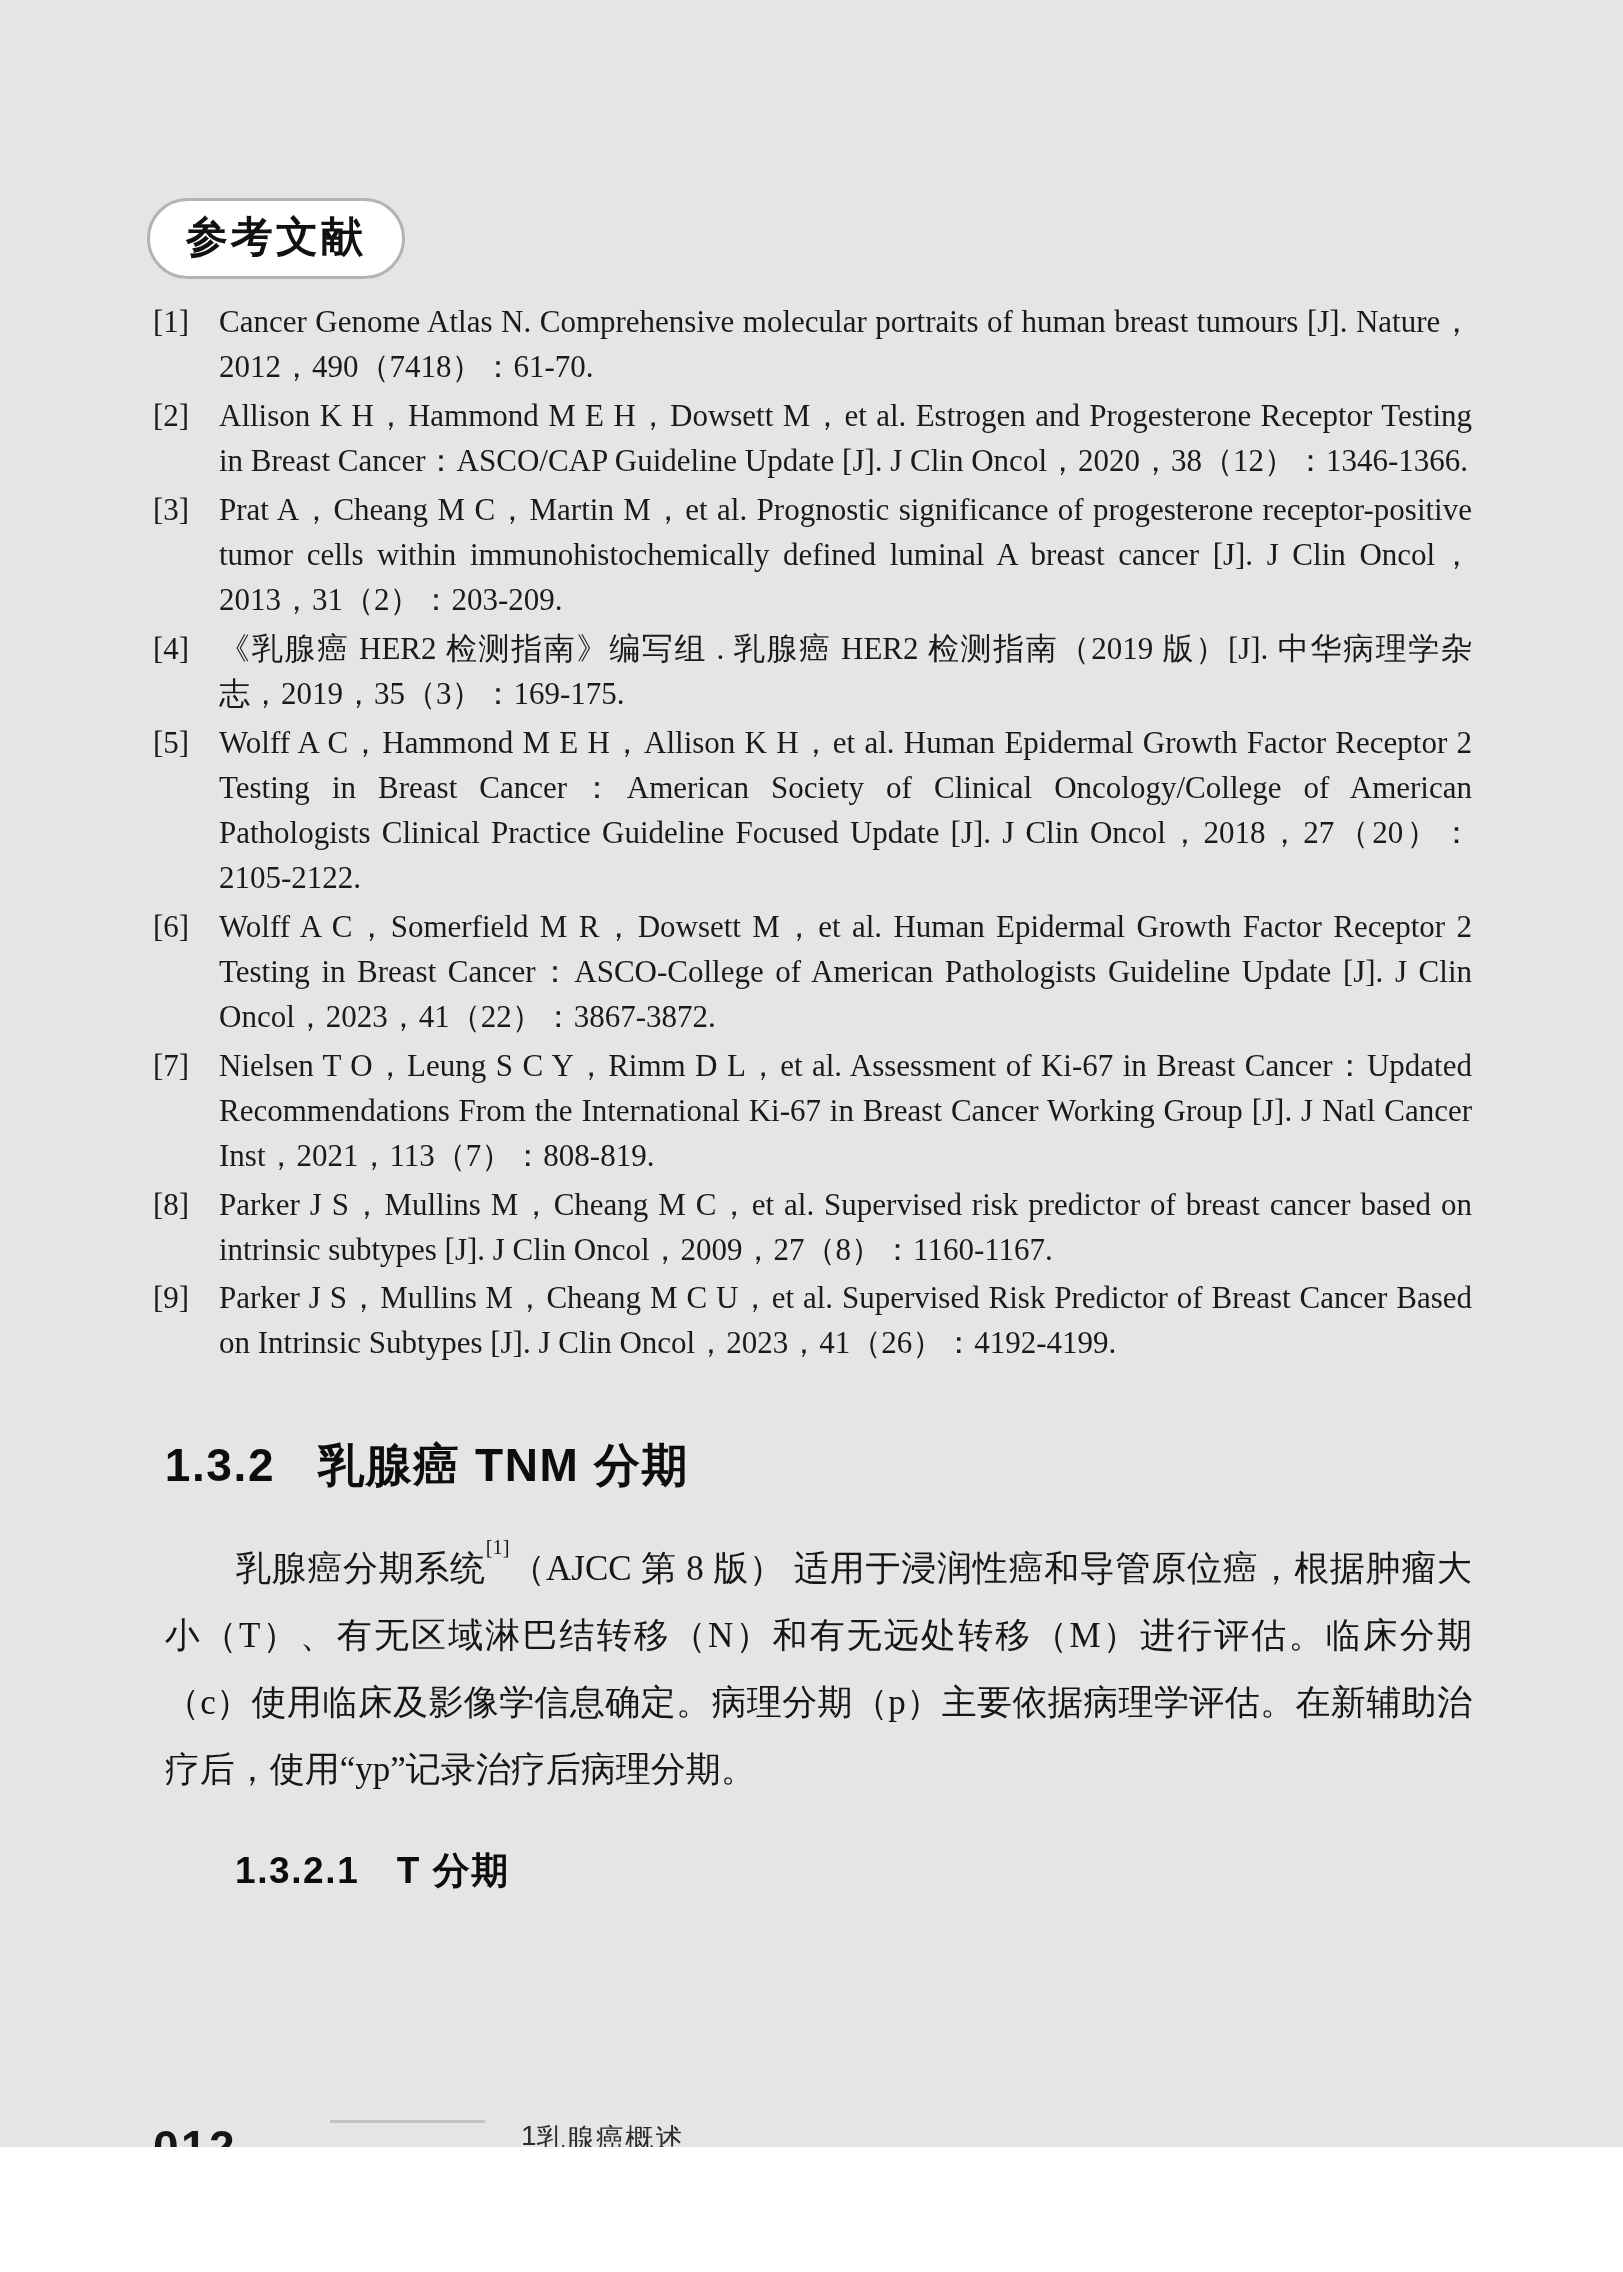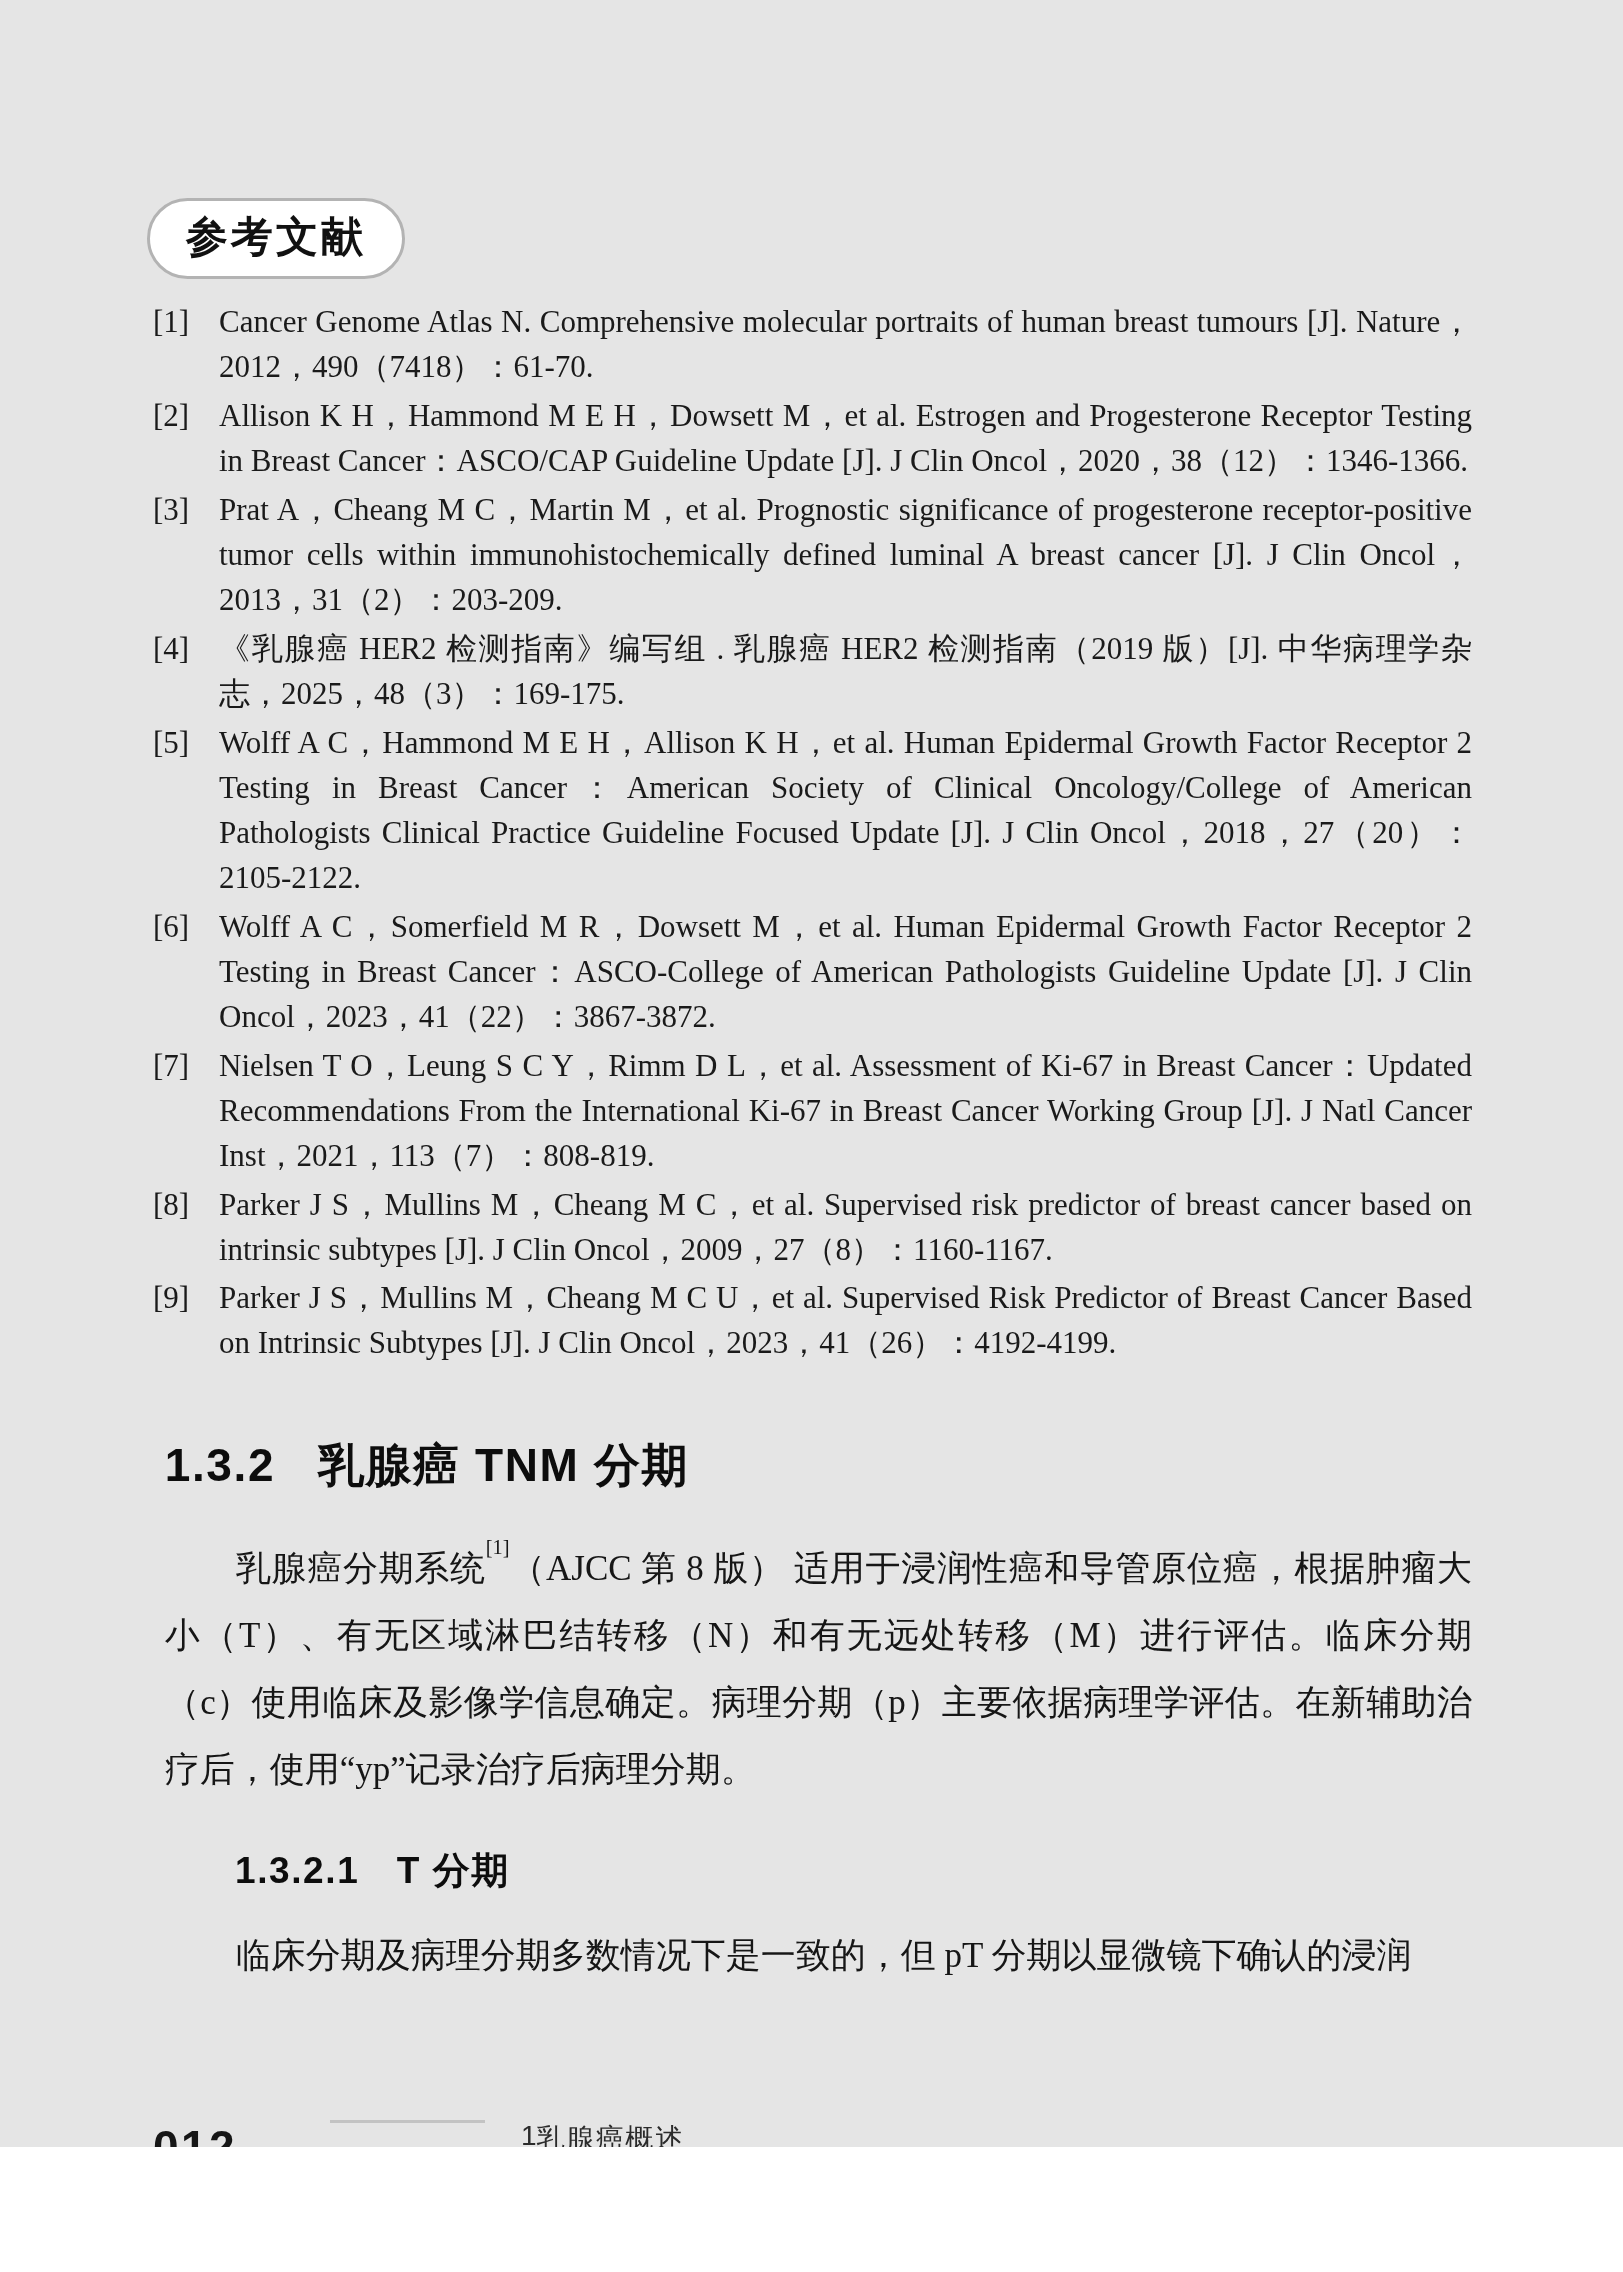--- a/index.html
+++ b/index.html
@@ -160,21 +160,21 @@
       <li class="ref">
         <span class="ref-num">[2]</span>
         <span class="ref-text">Allison K H，Hammond M E H，Dowsett M，et al. Estrogen and Progesterone Receptor Testing in Breast Cancer：ASCO/CAP Guideline Update [J]. J Clin Oncol，2020，38（12）：1346-1366.</span>
       </li>
       <li class="ref">
         <span class="ref-num">[3]</span>
         <span class="ref-text">Prat A，Cheang M C，Martin M，et al. Prognostic significance of progesterone receptor-positive tumor cells within immunohistochemically defined luminal A breast cancer [J]. J Clin Oncol，2013，31（2）：203-209.</span>
       </li>
       <li class="ref">
         <span class="ref-num">[4]</span>
-        <span class="ref-text">《乳腺癌 HER2 检测指南》编写组 . 乳腺癌 HER2 检测指南（2019 版）[J]. 中华病理学杂志，2025，48（3）：169-175.</span>
+        <span class="ref-text">《乳腺癌 HER2 检测指南》编写组 . 乳腺癌 HER2 检测指南（2019 版）[J]. 中华病理学杂志，2019，35（3）：169-175.</span>
       </li>
       <li class="ref">
         <span class="ref-num">[5]</span>
         <span class="ref-text">Wolff A C，Hammond M E H，Allison K H，et al. Human Epidermal Growth Factor Receptor 2 Testing in Breast Cancer：American Society of Clinical Oncology/College of American Pathologists Clinical Practice Guideline Focused Update [J]. J Clin Oncol，2018，27（20）：2105-2122.</span>
       </li>
       <li class="ref">
         <span class="ref-num">[6]</span>
         <span class="ref-text">Wolff A C，Somerfield M R，Dowsett M，et al. Human Epidermal Growth Factor Receptor 2 Testing in Breast Cancer：ASCO-College of American Pathologists Guideline Update [J]. J Clin Oncol，2023，41（22）：3867-3872.</span>
       </li>
       <li class="ref">
@@ -196,21 +196,20 @@
       <span class="sec-title">乳腺癌 TNM 分期</span>
     </h2>
 
     <p class="body-para"><span>乳腺癌分期系统</span><sup class="cite">[1]</sup><span>（AJCC 第 8 版） 适用于浸润性癌和导管原位癌，根据肿瘤大小（T）、有无区域淋巴结转移（N）和有无远处转移（M）进行评估。临床分期（c）使用临床及影像学信息确定。病理分期（p）主要依据病理学评估。在新辅助治疗后，使用“yp”记录治疗后病理分期。</span></p>
 
     <h3 class="sub-heading">
       <span class="sub-num">1.3.2.1</span>
       <span class="sub-title">T 分期</span>
     </h3>
 
-    <p class="body-para para2"><span>临床分期及病理分期多数情况下是一致的，但 pT 分期以显微镜下确认的浸润</span></p>
 
   </div>
 
   <div class="footer">
     <span class="page-num">012</span>
     <span class="footer-rule"></span>
     <span class="chapter-num">1</span>
     <span class="chapter-title">乳腺癌概述</span>
   </div>
 </div>

